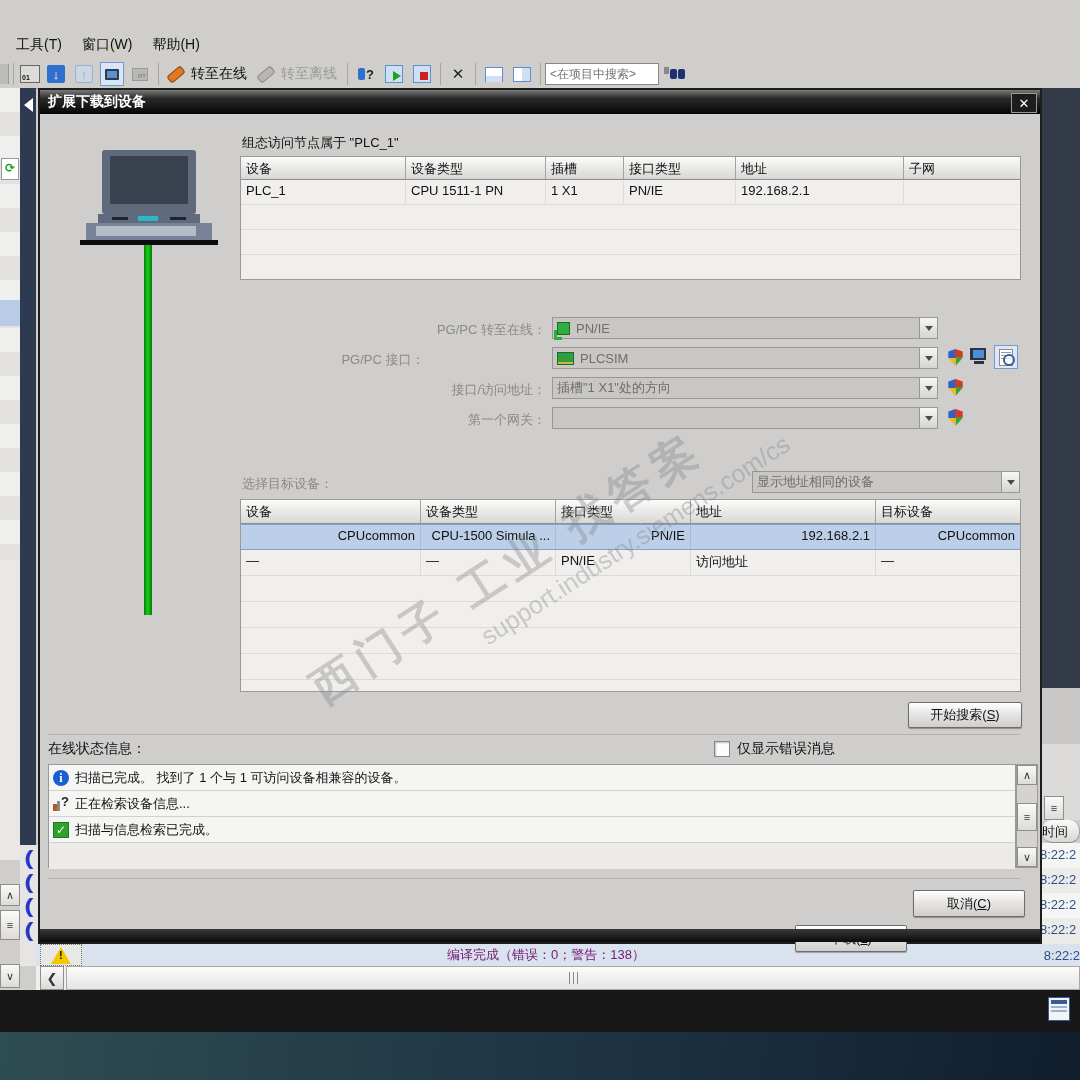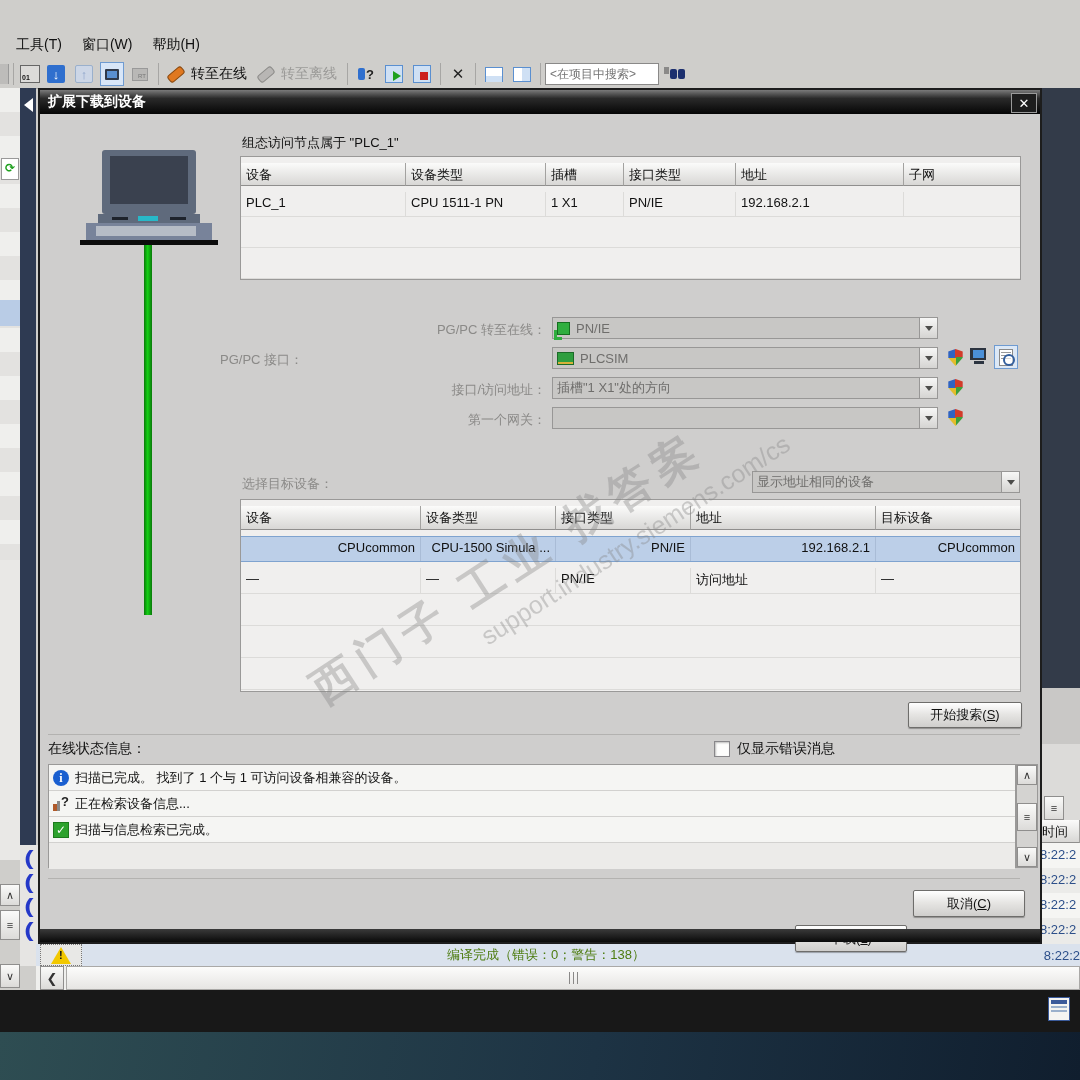--- a/index.html
+++ b/index.html
@@ -32,21 +32,21 @@
     background:linear-gradient(#f7f7f6,#d5d4d2);display:flex;align-items:center;justify-content:center;}
   .tri{width:0;height:0;border-left:4px solid transparent;border-right:4px solid transparent;border-top:5px solid #4c4c4a;}
   .btn{border:1px solid #6e6d6b;background:linear-gradient(#ffffff,#e7e6e4 45%,#cfcecc);
     font-size:13px;display:flex;align-items:center;justify-content:center;border-radius:2px;
     box-shadow:0 1px 1px rgba(0,0,0,.3);white-space:nowrap;}
   .cb{width:14px;height:14px;background:#fdfdfc;border:1px solid #88878a;
     box-shadow:inset 1px 1px 2px rgba(0,0,0,.25);}
   u{text-decoration:underline;}
   
   .tbl{border:1px solid #9a9998;background:#f0efee;box-sizing:border-box;overflow:hidden;}
-  .tr{display:flex;box-sizing:border-box;margin-top:6px;}
+  .tr{display:flex;box-sizing:border-box;}
   .th{background:linear-gradient(#fbfbfa,#d8d7d5);border-right:1px solid #a3a2a0;
     border-bottom:1px solid #8f8e8d;font-size:13px;padding:3px 5px;box-sizing:border-box;white-space:nowrap;overflow:hidden;}
   .td{font-size:13px;padding:3px 5px;box-sizing:border-box;border-right:1px solid #dcdbd9;white-space:nowrap;overflow:hidden;}
   .rowsep{border-bottom:1px solid #dcdbd9;}
   .selrow{background:#bccfe8;border-top:1px solid #7fa3cf;border-bottom:1px solid #7fa3cf;}
   
   .shield{width:15px;height:17px;filter:drop-shadow(0 0 1px #555);
     background:conic-gradient(#d23b2a 0 25%,#3f9f3a 25% 50%,#e3bc2b 50% 75%,#2f63c2 75% 100%);
     clip-path:polygon(50% 0,98% 14%,98% 52%,50% 100%,2% 52%,2% 14%);}
   .msgrow{display:flex;align-items:center;height:26px;border-bottom:1px solid #d2d1cf;
@@ -147,33 +147,33 @@
   <div class="abs" style="left:21px;top:846px;width:16px;height:96px;color:#2438c8;font-weight:bold;font-size:20px;line-height:24px;text-align:center;transform:scaleX(1.4);transform-origin:center;">(<br>(<br>(<br>(</div>
 
   <div class="abs sbtn" style="left:0;top:884px;width:20px;height:22px;">∧</div>
   <div class="abs sbtn" style="left:0;top:910px;width:20px;height:30px;">≡</div>
   <div class="abs sbtn" style="left:0;top:964px;width:20px;height:24px;">∨</div>
 
   <div class="abs" style="left:1042px;top:88px;width:38px;height:600px;background:#333b49;"></div>
   <div class="abs" style="left:1042px;top:688px;width:38px;height:56px;background:#c9c8c6;border-bottom:1px solid #a5a4a2;"></div>
   <div class="abs" style="left:1042px;top:744px;width:38px;height:76px;background:#dcdbd9;"></div>
   <div class="abs sbtn" style="left:1044px;top:796px;width:20px;height:24px;">≡</div>
-  <div class="abs th" style="left:1042px;top:820px;width:38px;height:23px;"><span style="margin-left:-5px;">时间</span></div>
+  <div class="abs th" style="left:1042px;top:820px;width:38px;height:23px;border-radius:10px;"><span style="margin-left:-5px;">时间</span></div>
   <div class="abs" style="left:1042px;top:843px;width:38px;height:25px;background:#f5f5f3;border-bottom:1px solid #d2d1cf;font-size:13px;color:#2c4f8a;line-height:24px;"><span style="margin-left:-2px;">8:22:2</span></div>
   <div class="abs" style="left:1042px;top:868px;width:38px;height:25px;background:#ebebe9;border-bottom:1px solid #d2d1cf;font-size:13px;color:#2c4f8a;line-height:24px;"><span style="margin-left:-2px;">8:22:2</span></div>
   <div class="abs" style="left:1042px;top:893px;width:38px;height:25px;background:#f5f5f3;border-bottom:1px solid #d2d1cf;font-size:13px;color:#2c4f8a;line-height:24px;"><span style="margin-left:-2px;">8:22:2</span></div>
   <div class="abs" style="left:1042px;top:918px;width:38px;height:26px;background:#ebebe9;border-bottom:1px solid #d2d1cf;font-size:13px;color:#2c4f8a;line-height:24px;"><span style="margin-left:-2px;">8:22:2</span></div>
 
   <div class="abs flex" style="left:36px;top:944px;width:1044px;height:22px;background:#dae2ed;border-bottom:1px solid #b7bfcb;">
     <div style="width:40px;height:20px;margin-left:4px;border:1px dotted #777;display:flex;align-items:center;justify-content:center;background:#e8e8e6;">
       <div style="width:0;height:0;border-left:10px solid transparent;border-right:10px solid transparent;border-bottom:17px solid #f2c800;position:relative;">
           <div style="position:absolute;left:-2px;top:4px;width:4px;height:9px;color:#111;font-size:11px;font-weight:bold;line-height:9px;">!</div>
         </div>
     </div>
-    <div style="margin-left:365px;font-size:13px;color:#4d7c0f;">编译完成（错误：0；警告：138）</div>
+    <div style="margin-left:365px;font-size:13px;color:#701a75;">编译完成（错误：0；警告：138）</div>
     <div style="margin-left:auto;margin-right:0;font-size:13px;color:#2c4f8a;">8:22:2</div>
   </div>
 
   <div class="abs" style="left:36px;top:966px;width:1044px;height:24px;background:#efefed;"></div>
   <div class="abs sbtn" style="left:40px;top:966px;width:24px;height:24px;font-size:13px;">❮</div>
   <div class="abs" style="left:66px;top:966px;width:1014px;height:24px;background:linear-gradient(#fcfcfb,#e6e5e3);border:1px solid #aaa9a7;box-sizing:border-box;display:flex;align-items:center;justify-content:center;gap:3px;">
     <div style="width:1px;height:12px;background:#8a8988;"></div>
       <div style="width:1px;height:12px;background:#8a8988;"></div>
       <div style="width:1px;height:12px;background:#8a8988;"></div>
   </div>
@@ -233,21 +233,21 @@
       <div style="width:11px;height:11px;background:#2fae3f;border:1px solid #156f20;margin-right:2px;position:relative;">
           <div style="position:absolute;left:-4px;bottom:-6px;width:5px;height:7px;border-left:3px solid #2fae3f;border-bottom:3px solid #2fae3f;"></div>
         </div>
       <span style="margin-left:4px;">PN/IE</span>
       <div class="grow"></div>
         <div class="ab">
           <div class="tri"></div>
         </div>
     </div>
 
-    <div class="abs lbl gray" style="left:180px;top:261px;width:326px;text-align:left;">PG/PC 接口：</div>
+    <div class="abs lbl gray" style="left:180px;top:261px;width:326px;text-align:center;">PG/PC 接口：</div>
     <div class="abs dd" style="left:512px;top:257px;width:386px;">
       <div style="width:15px;height:11px;background:#2f9e3f;border:1px solid #1c6b28;margin-right:2px;box-shadow:inset 0 -2px 0 #d8b23a;"></div>
       <span style="margin-left:4px;">PLCSIM</span>
       <div class="grow"></div>
         <div class="ab">
           <div class="tri"></div>
         </div>
     </div>
     <div class="abs shield" style="left:908px;top:259px;"></div>
     <div class="abs" style="left:930px;top:258px;width:18px;height:17px;">

